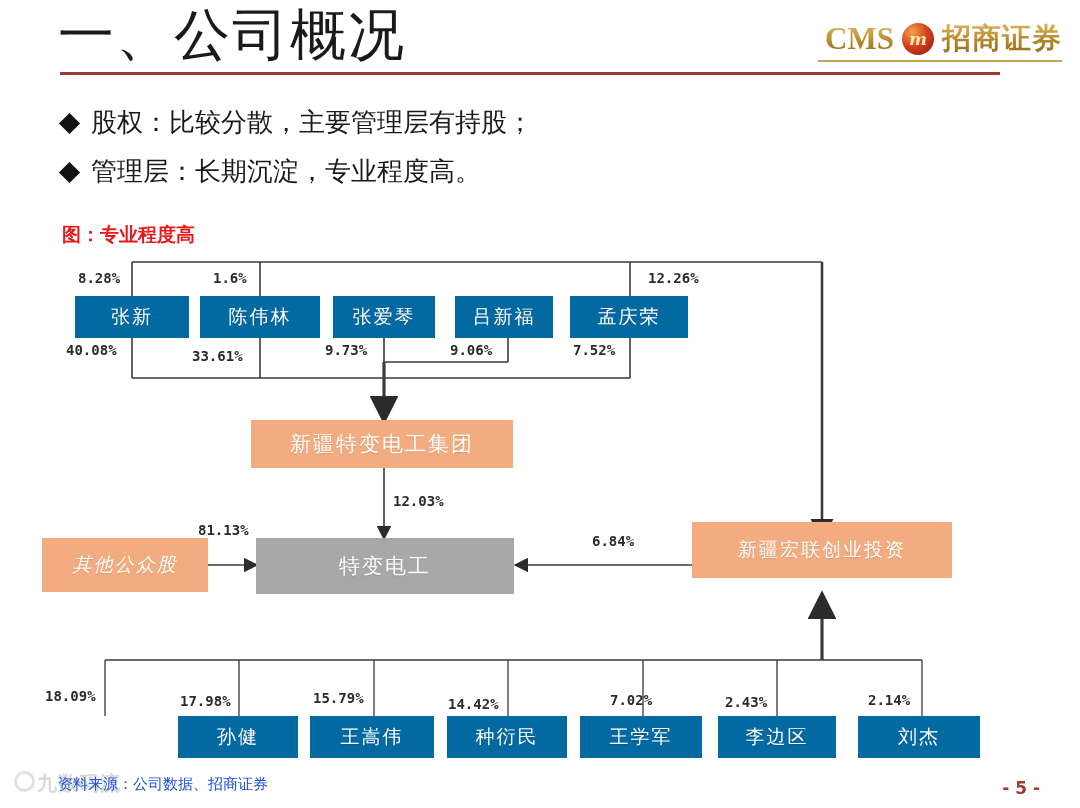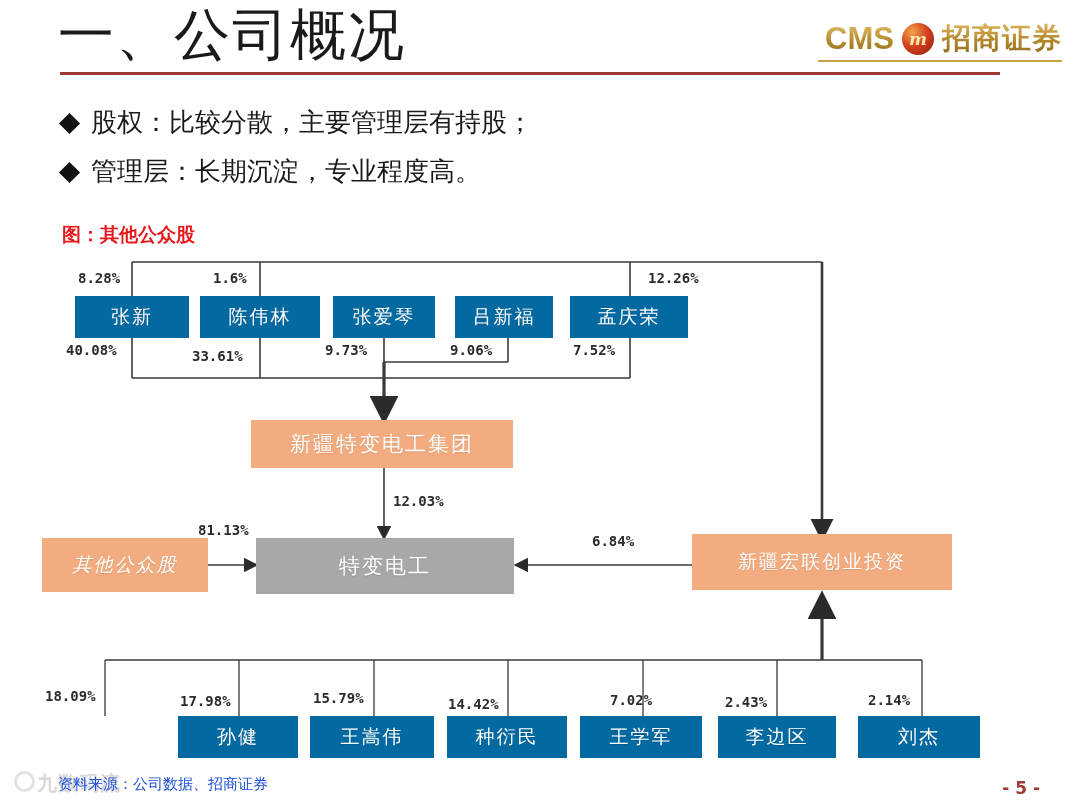--- a/index.html
+++ b/index.html
@@ -20,21 +20,21 @@
     letter-spacing:2px;white-space:nowrap;
   }
   .title-rule{
     position:absolute;left:60px;top:72px;width:940px;height:3px;
     background:#9e3a34;
   }
 
   
   .brand{position:absolute;right:18px;top:16px;height:46px;display:flex;align-items:center;gap:8px;}
   .brand-cms{
-    font-family:Liberation Sans, sans-serif;
+    font-family:Liberation Serif, serif;
     font-weight:bold;font-size:31px;letter-spacing:0px;
     background:linear-gradient(180deg,#e8c06a 0%,#b58b2e 55%,#8d6a1c 100%);
     -webkit-background-clip:text;background-clip:text;color:transparent;
   }
   .brand-seal{
     width:32px;height:32px;border-radius:50%;
     background:radial-gradient(circle at 32% 28%,#f4a24a 0%,#d6431f 45%,#8d1508 100%);
     display:flex;align-items:center;justify-content:center;
     color:#ffe7b0;font-size:17px;font-weight:bold;font-style:italic;
     font-family:"DejaVu Serif",serif;line-height:1;
@@ -128,21 +128,21 @@
     <div class="bullet">
       <span class="dia"></span>
       <span class="btxt">股权：比较分散，主要管理层有持股；</span>
     </div>
     <div class="bullet">
       <span class="dia"></span>
       <span class="btxt">管理层：长期沉淀，专业程度高。</span>
     </div>
   </div>
 
-  <div class="fig-caption">图：其他公众股</div>
+  <div class="fig-caption">图：专业程度高</div>
 
   <div id="chart">
 
     <svg width="1080" height="520">
       <defs>
         <marker id="ah" markerWidth="9" markerHeight="9" refX="7.5" refY="4.5" orient="auto">
           <path d="M0,0 L9,4.5 L0,9 z" fill="#2b2b2b"></path>
         </marker>
       </defs>
       <g stroke="#3a3a3a" fill="none">
@@ -199,21 +199,21 @@
     <div class="pct" style="left:573px;top:92px;">7.52%</div>
 
     <div class="node orange big" style="left:251px;top:170px;width:262px;height:48px;text-align:right;">新疆特变电工集团</div>
 
     <div class="pct" style="left:393px;top:243px;text-align:right;">12.03%</div>
 
     <div class="node orange" style="left:42px;top:288px;width:166px;height:54px;font-style:italic;">其他公众股</div>
 
     <div class="node gray big" style="left:256px;top:288px;width:258px;height:56px;">特变电工</div>
 
-    <div class="node orange" style="left:692px;top:284px;width:260px;height:56px;">新疆宏联创业投资</div>
+    <div class="node orange" style="left:692px;top:272px;width:260px;height:56px;">新疆宏联创业投资</div>
 
     <div class="pct" style="left:198px;top:272px;">81.13%</div>
     <div class="pct" style="left:592px;top:283px;">6.84%</div>
 
     <div class="node pink" style="left:178px;top:466px;width:120px;height:42px;">孙健</div>
     <div class="node pink" style="left:310px;top:466px;width:124px;height:42px;">王嵩伟</div>
     <div class="node pink" style="left:447px;top:466px;width:120px;height:42px;">种衍民</div>
     <div class="node pink" style="left:580px;top:466px;width:122px;height:42px;">王学军</div>
     <div class="node pink" style="left:718px;top:466px;width:118px;height:42px;">李边区</div>
     <div class="node pink" style="left:858px;top:466px;width:122px;height:42px;">刘杰</div>

